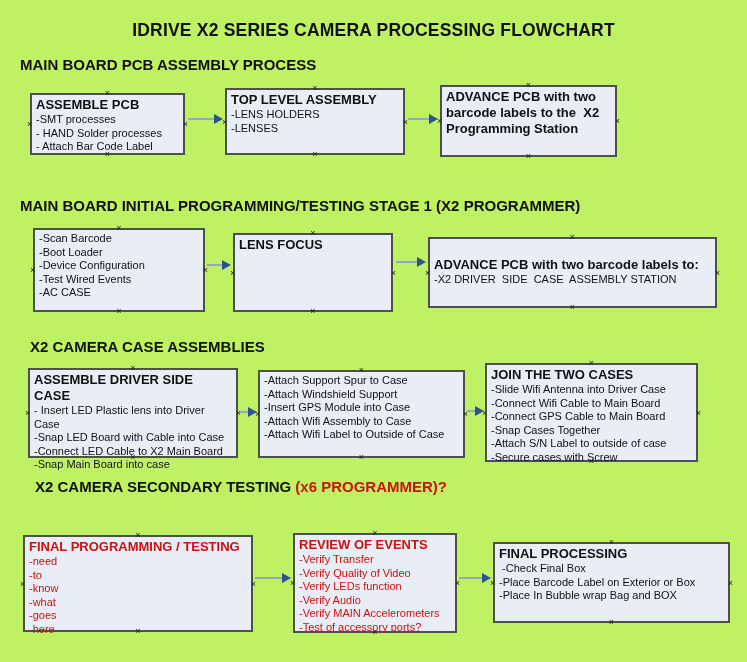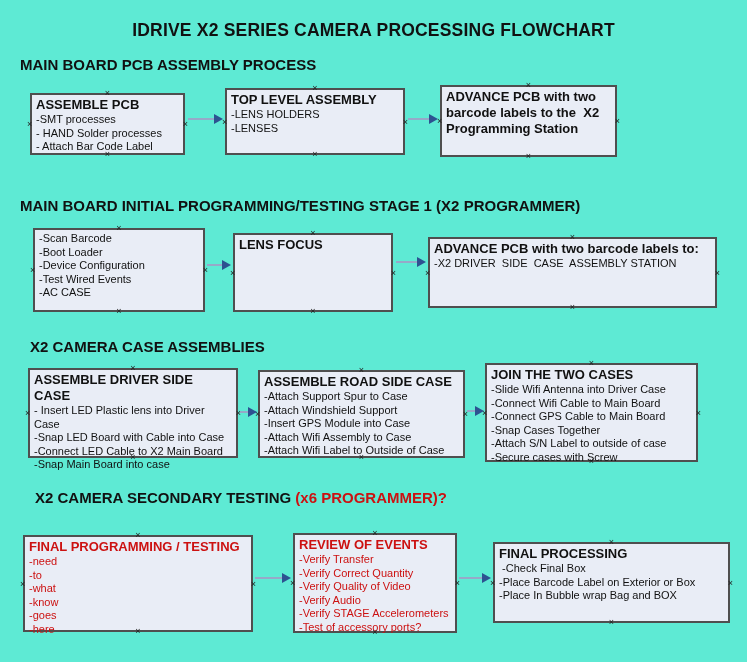--- a/index.html
+++ b/index.html
@@ -1,43 +1,43 @@
 <!DOCTYPE html>
 <html><head>
 <meta charset="utf-8">
 <style>
   html,body{margin:0;padding:0;background:#ffffff;}
   #canvas{
-    position:relative;width:747px;height:662px;background:#5eead4;
+    position:relative;width:747px;height:662px;background:#bef264;
     font-family:"Liberation Sans","DejaVu Sans",sans-serif;color:#111;
     overflow:hidden;
   }
   .main-title{
     position:absolute;top:20px;left:0;width:747px;text-align:center;
     font-size:17.5px;font-weight:bold;letter-spacing:.2px;color:#111;
   }
   .sec-heading{
     position:absolute;font-size:15px;font-weight:bold;color:#111;white-space:nowrap;
   }
   .sec-heading .red-part{color:#cc1111;}
   .h-s0{left:20px;top:56px;}
   .h-s1{left:20px;top:197px;}
   .h-s2{left:30px;top:338px;}
-  .h-s3{left:35px;top:489px;}
+  .h-s3{left:35px;top:478px;}
 
   .fc-box{
     position:absolute;box-sizing:border-box;
     background:#e9edf6;border:2px solid #4f4f4f;
     padding:2px 4px 2px 4px;overflow:visible;
   }
   .fc-title{
     font-size:13px;font-weight:bold;line-height:16px;color:#111;
     white-space:pre-wrap;
   }
-  .title-nowrap .fc-title{white-space:nowrap;}
+  .title-nowrap .fc-title{white-space:nowrap;margin-top:16px;}
   .fc-line{
     font-size:11px;line-height:13.5px;color:#111;white-space:pre-wrap;
   }
   .red-box .fc-title,.red-box .fc-line{color:#cc1111;}
 
   
   .b-r1c1{left:30px; top:93px; width:155px;height:62px;}
   .b-r1c2{left:225px;top:88px; width:180px;height:67px;}
   .b-r1c3{left:440px;top:85px; width:177px;height:72px;}
   .b-r2c1{left:33px; top:228px;width:172px;height:84px;}
@@ -162,21 +162,20 @@
         <div class="fc-line">-Snap LED Board with Cable into Case</div>
         <div class="fc-line">-Connect LED Cable to X2 Main Board</div>
         <div class="fc-line">-Snap Main Board into case</div>
       </div>
   <span class="fc-handle t">×</span>
       <span class="fc-handle b">×</span>
       <span class="fc-handle l">×</span>
       <span class="fc-handle r">×</span>
     </div>
   <div class="fc-box b-r3c2">
-    <div class="fc-title">ASSEMBLE ROAD SIDE CASE</div>
     <div>
         <div class="fc-line">-Attach Support Spur to Case</div>
         <div class="fc-line">-Attach Windshield Support</div>
         <div class="fc-line">-Insert GPS Module into Case</div>
         <div class="fc-line">-Attach Wifi Assembly to Case</div>
         <div class="fc-line">-Attach Wifi Label to Outside of Case</div>
       </div>
   <span class="fc-handle t">×</span>
       <span class="fc-handle b">×</span>
       <span class="fc-handle l">×</span>
@@ -196,38 +195,38 @@
       <span class="fc-handle b">×</span>
       <span class="fc-handle l">×</span>
       <span class="fc-handle r">×</span>
     </div>
 
   <div class="fc-box b-r4c1 red-box">
     <div class="fc-title">FINAL PROGRAMMING / TESTING</div>
     <div>
         <div class="fc-line">-need</div>
         <div class="fc-line">-to</div>
+        <div class="fc-line">-know</div>
         <div class="fc-line">-what</div>
-        <div class="fc-line">-know</div>
         <div class="fc-line">-goes</div>
         <div class="fc-line">-here</div>
       </div>
   <span class="fc-handle t">×</span>
       <span class="fc-handle b">×</span>
       <span class="fc-handle l">×</span>
       <span class="fc-handle r">×</span>
     </div>
   <div class="fc-box b-r4c2 red-box">
     <div class="fc-title">REVIEW OF EVENTS</div>
     <div>
         <div class="fc-line">-Verify Transfer</div>
-        <div class="fc-line">-Verify Correct Quantity</div>
         <div class="fc-line">-Verify Quality of Video</div>
+        <div class="fc-line">-Verify LEDs function</div>
         <div class="fc-line">-Verify Audio</div>
-        <div class="fc-line">-Verify STAGE Accelerometers</div>
+        <div class="fc-line">-Verify MAIN Accelerometers</div>
         <div class="fc-line">-Test of accessory ports?</div>
       </div>
   <span class="fc-handle t">×</span>
       <span class="fc-handle b">×</span>
       <span class="fc-handle l">×</span>
       <span class="fc-handle r">×</span>
     </div>
   <div class="fc-box b-r4c3">
     <div class="fc-title">FINAL PROCESSING</div>
     <div>

